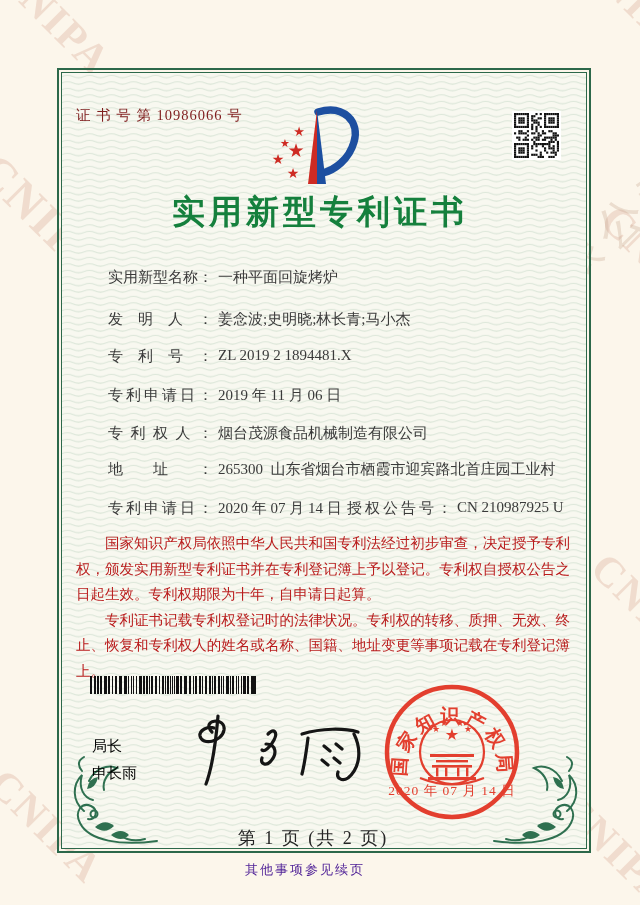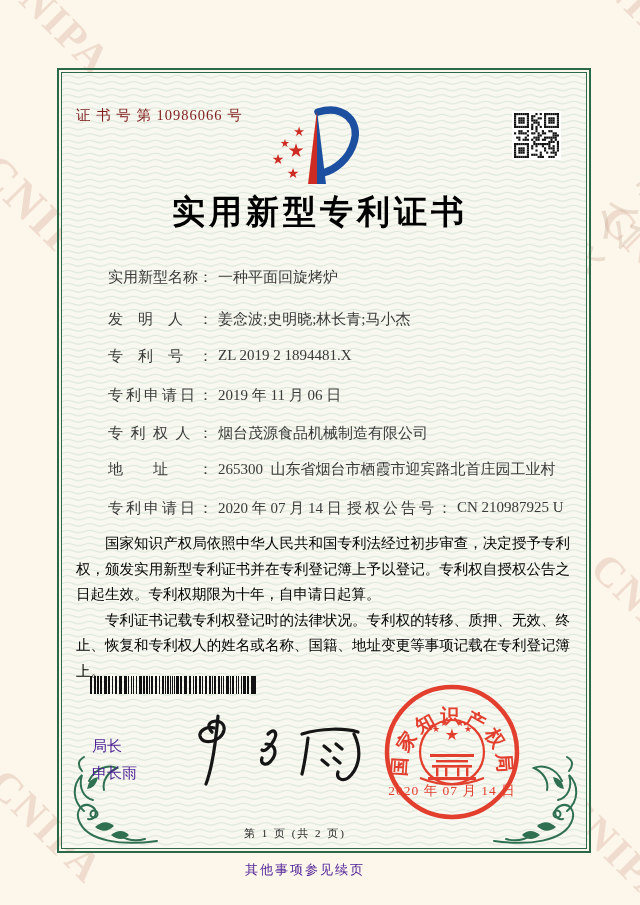--- a/index.html
+++ b/index.html
@@ -33,35 +33,35 @@
   .flourish{position:absolute; z-index:3;}
   .flourish.left{left:61px; top:751px;}
   .flourish.right{left:490px; top:751px; transform:scaleX(-1);}
   
   .content{position:absolute; inset:0; z-index:4;}
   .certno{position:absolute; left:76px; top:106px; font-size:14.5px; color:#7f1d1d;
           white-space:pre; letter-spacing:1px;}
   .logo{position:absolute; left:262px; top:100px;}
   .qr{position:absolute; left:512px; top:111px; background:#fff; padding:2px;}
   .title{position:absolute; left:120px; top:190px; width:400px; text-align:center;
-         font-size:33px; font-weight:bold; letter-spacing:4px; color:#000000;}
+         font-size:33px; font-weight:bold; letter-spacing:4px; color:#15803d;}
   .frow{position:absolute; left:88px; width:492px; font-size:15px; color:#3a3a3a;margin-left:20px;}
   .flabel{display:inline-block; width:105px; text-align:justify; text-align-last:justify; vertical-align:top;}
   .fvalue{white-space:pre-wrap; margin-left:5px;}
   .grant2{position:absolute; left:239px; top:0;}
   .r1{top:268px}.r2{top:310px}.r3{top:347px}.r4{top:386px}.r5{top:424px}.r6{top:460px}.r7{top:499px}
   .paras{position:absolute; left:76px; top:531px; width:494px; font-size:14.5px;
-         line-height:25.5px; text-align:justify; color:#000000;}
+         line-height:25.5px; text-align:justify; color:#b91c1c;}
   .paras p{margin:0; text-indent:2em;}
   .barcode{position:absolute; left:90px; top:676px;}
-  .signer{position:absolute; left:92px; top:733px; font-size:15px; color:#4c1d95; line-height:27px;}
+  .signer{position:absolute; left:92px; top:733px; font-size:15px; color:#000000; line-height:27px;}
   .signature{position:absolute; left:182px; top:710px;}
   .seal{position:absolute; left:370px; top:668px; mix-blend-mode:multiply; opacity:.94;}
-  .pagenum{position:absolute; left:28px; width:534px; top:826px; text-align:center;
-           font-size:11px; color:#242424; letter-spacing:2px;}
+  .pagenum{position:absolute; left:46px; width:534px; top:826px; text-align:center;
+           font-size:18px; color:#242424; letter-spacing:2px;}
   .footnote{position:absolute; left:38px; width:534px; top:861px; text-align:center;
             font-size:13px; color:#4c1d95; letter-spacing:2px;}
 </style>
 </head>
 <body>
 
 <div class="page">
 
   <span class="wm wm-cnipa wm1">CNIPA</span>
   <span class="wm wm-cnipa wm2">CNIPA</span>

